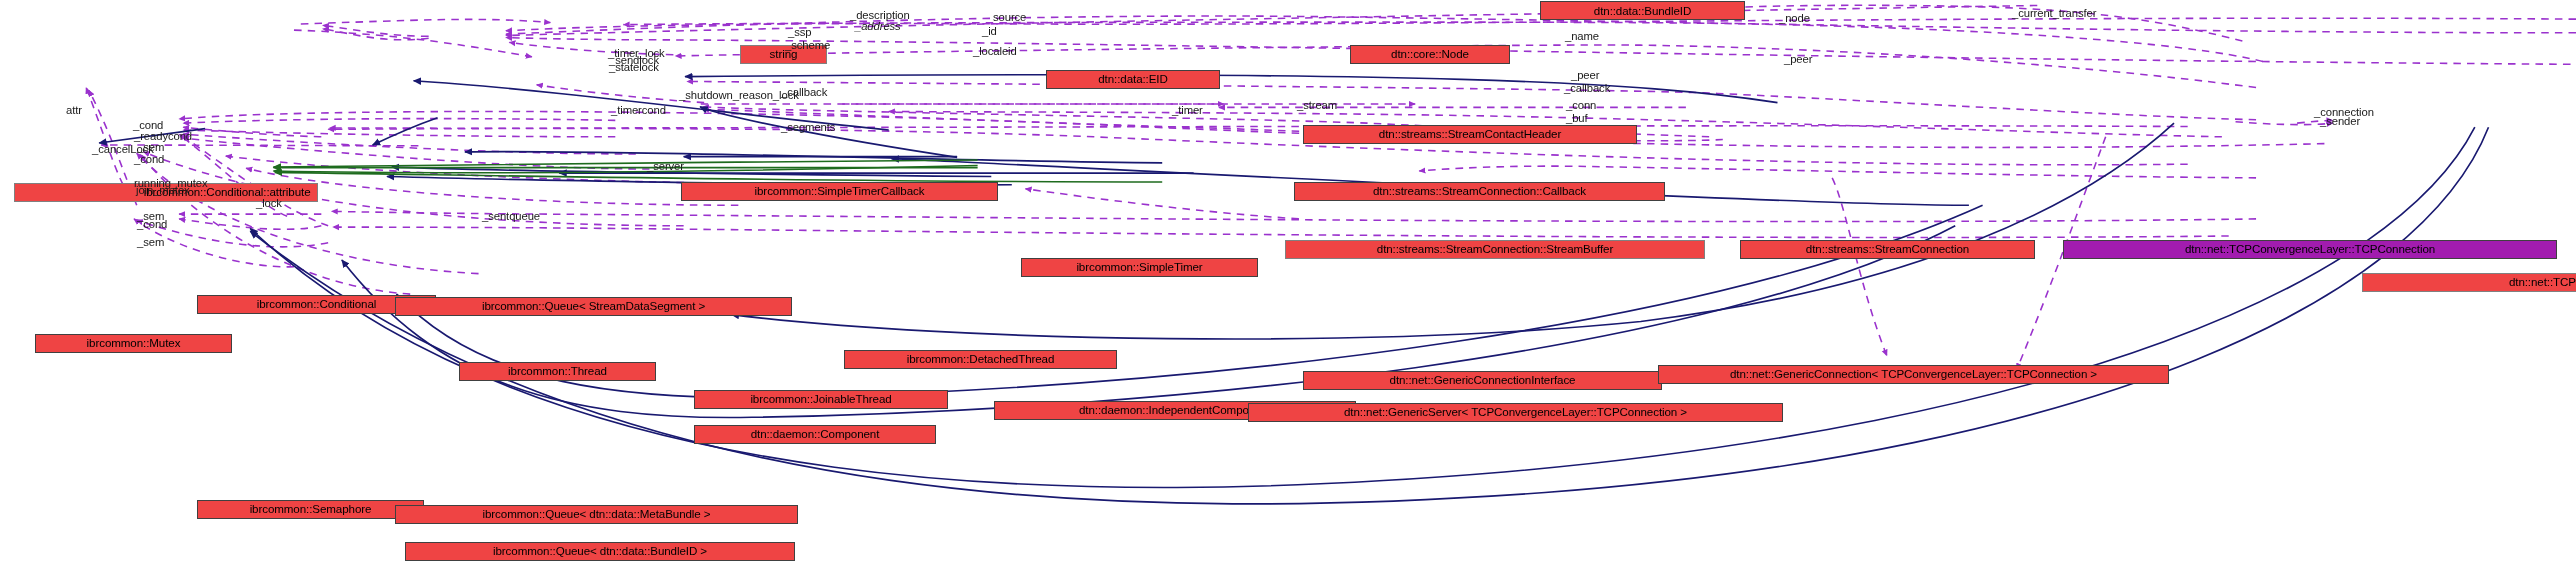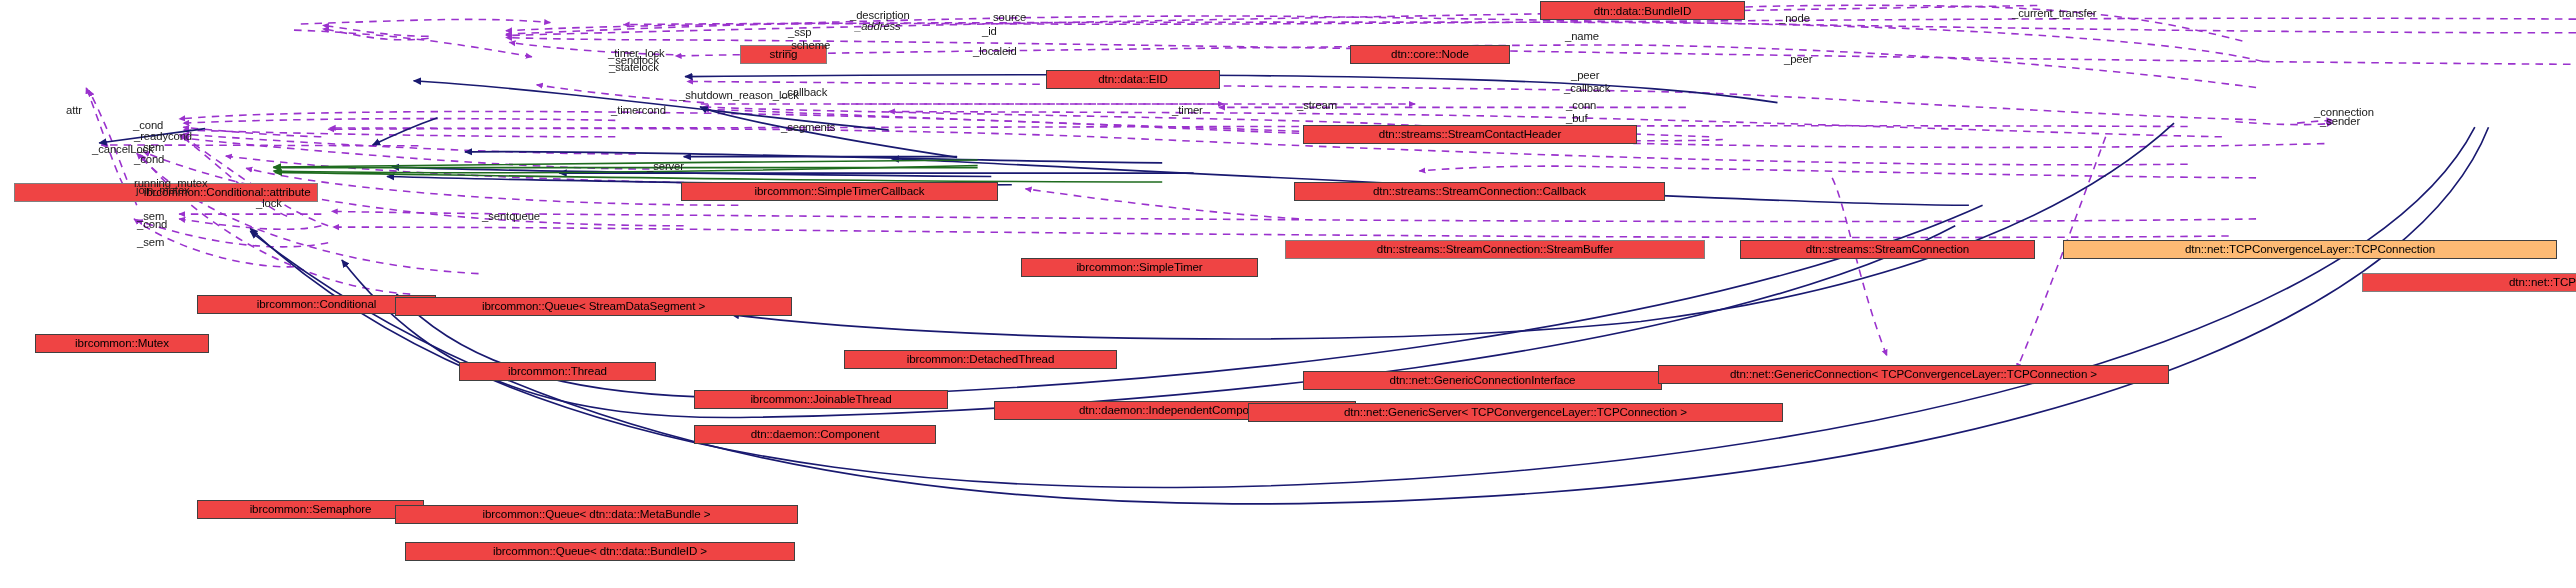--- a/index.html
+++ b/index.html
@@ -29,21 +29,21 @@
     border:0.7px solid #808080;
     color:#000000;
     font-size:11.6px;
     line-height:1;
     white-space:nowrap;
     padding:0 6.2px;
     height:18.5px;
     letter-spacing:-0.1px;
   }
   .node.solid{ border:1.4px solid #404040; }
-  .node.current{ background:#fdba74; border:1.4px solid #404040; }
+  .node.current{ background:#a21caf; border:1.4px solid #404040; }
   .edge-label{
     position:absolute;
     font-size:11.3px;
     color:#1a1a1a;
     white-space:nowrap;
     line-height:1.25;
     letter-spacing:-0.1px;
   }
 </style>
 </head>
@@ -190,21 +190,21 @@
       <path d="M1700,266 C1200,266 700,256 402,252"></path>
 
       <path d="M1430,245 C1300,245 700,245 400,245"></path>
     </g>
   </svg>
 
   <div class="node plain" style="left: 13.7px; top: 183px; width: 304px; justify-content: flex-end;">
       <span>ibrcommon::Conditional::attribute</span>
     </div>
 
-  <div class="node solid" style="left: 35px; top: 334px; width: 174px;">
+  <div class="node solid" style="left: 35px; top: 334px; width: 197px;">
       <span>ibrcommon::Mutex</span>
     </div>
 
   <div class="node solid" style="left: 197px; top: 295px; width: 239px;">
       <span>ibrcommon::Conditional</span>
     </div>
 
   <div class="node solid" style="left: 197px; top: 500px; width: 227px;">
       <span>ibrcommon::Semaphore</span>
     </div>

